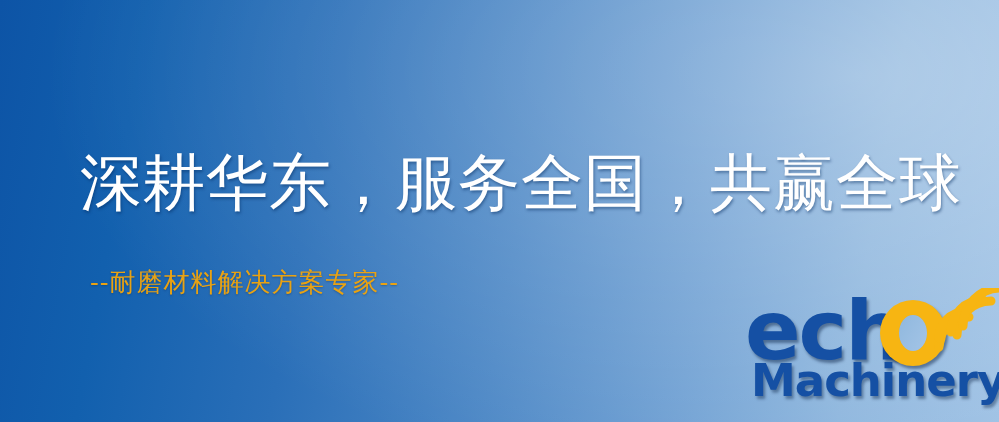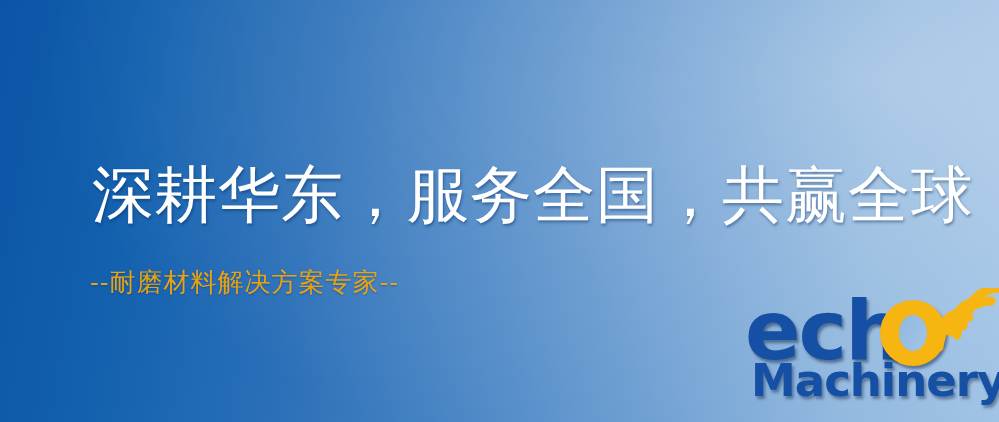--- a/index.html
+++ b/index.html
@@ -35,21 +35,21 @@
                 rgba(255,255,255,0.30) 0%,
                 rgba(255,255,255,0.12) 38%,
                 rgba(255,255,255,0.00) 68%);
     pointer-events: none;
   }
 
   .headline {
     position: absolute;
     left: 80px;
     top: 152px;
-    margin: 12px;
+    margin: 0;
     font-family: "DejaVu Serif", "Liberation Serif", serif;
     font-size: 62px;
     line-height: 1;
     font-weight: 400;
     color: #ffffff;
     letter-spacing: 1px;
     white-space: nowrap;
     text-shadow: 1px 2px 3px rgba(0, 40, 90, 0.45);
     z-index: 3;
   }

